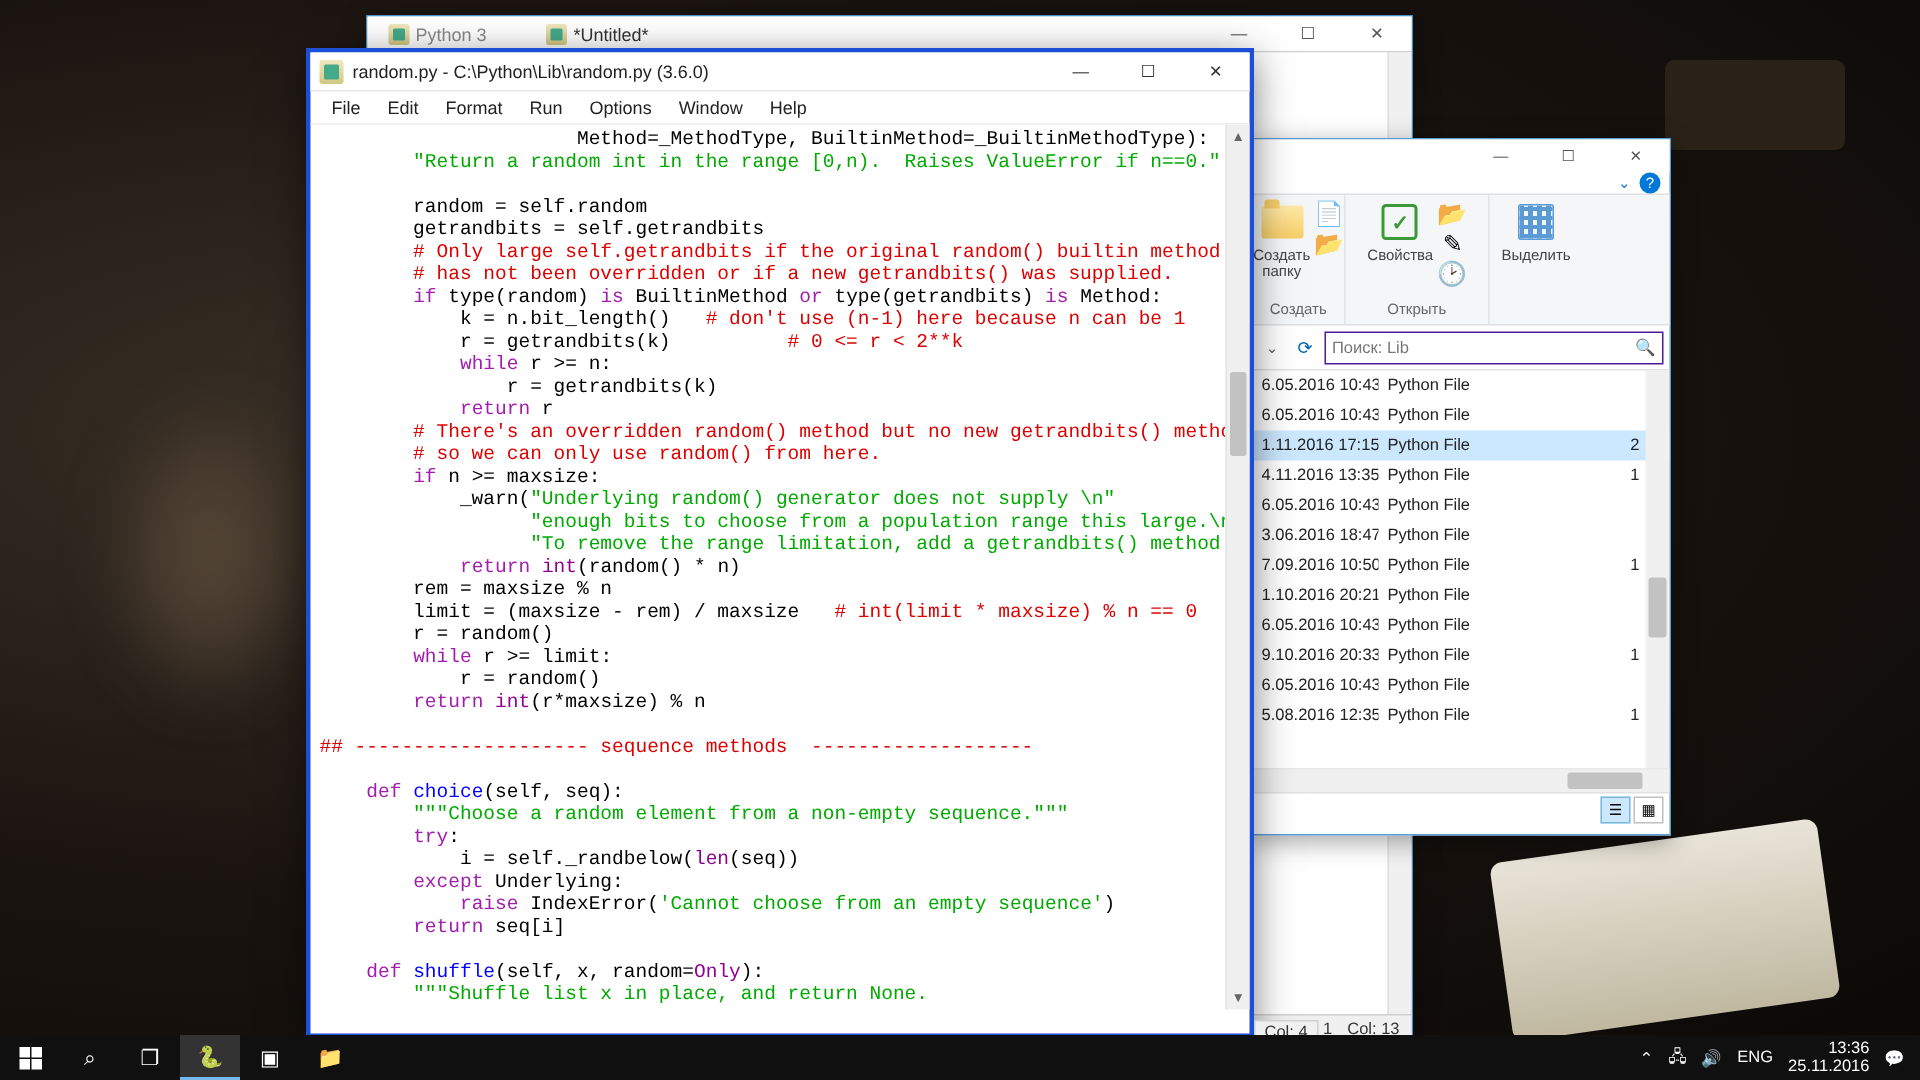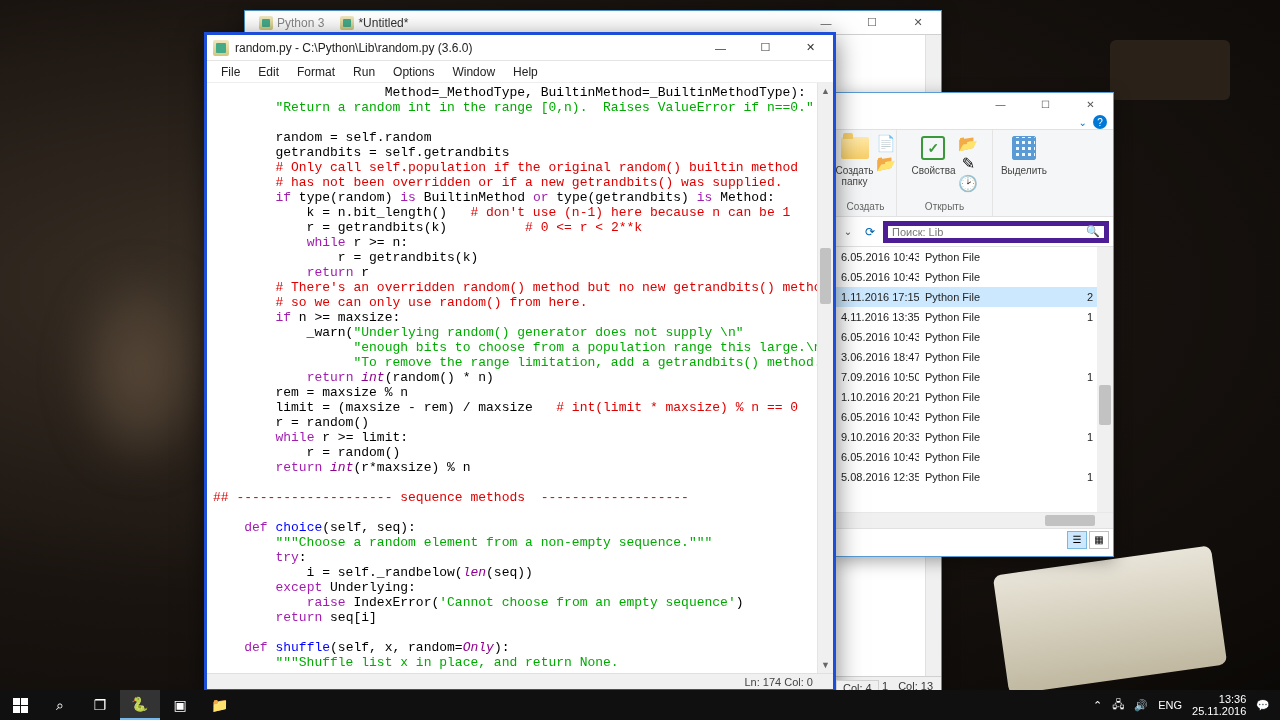--- a/index.html
+++ b/index.html
@@ -8,21 +8,21 @@
 
 .desktop { position: absolute; inset: 0; background: radial-gradient(ellipse at 20% 40%, #3a3026 0%, #1a1410 50%, #0a0806 100%); }
 
 
 .blob1 { position: absolute; left: 80px; top: 280px; width: 120px; height: 180px; background: radial-gradient(#5a4a3a, transparent); border-radius: 50%; filter: blur(20px); }
 .blob2 { position: absolute; right: 60px; top: 560px; width: 220px; height: 120px; background: linear-gradient(#e8e4d8, #c0b8a0); transform: rotate(-8deg); border-radius: 8px; }
 .blob3 { position: absolute; right: 50px; top: 40px; width: 120px; height: 60px; background: #2a2218; border-radius: 6px; }
 
 
 .idle-shell { position: absolute; left: 244px; top: 10px; width: 698px; height: 685px; background: #fff; border: 1px solid #4a90c2; box-shadow: 0 4px 16px rgba(0,0,0,.4); }
-.idle-shell .titlebar { height: 24px; background: #fff; display: flex; align-items: center; padding-left: 6px; border-bottom: 1px solid #d0d0d0; }
+.idle-shell .titlebar { height: 24px; background: #fff; display: flex; align-items: center; padding-left: 6px; border-bottom: 1px solid #d0d0d0; gap: 24px; }
 .idle-shell .tab { display: flex; align-items: center; gap: 4px; padding: 2px 8px; font-size: 12px; color: #333; }
 .idle-shell .tab.inactive { color: #888; }
 .idle-shell .tabicon { width: 14px; height: 14px; background: linear-gradient(#f0e8c0, #d0c880); border-radius: 2px; position: relative; }
 .idle-shell .tabicon::after { content:""; position:absolute; inset:3px; background:#4a8; border-radius:1px; }
 .idle-shell .win-controls { margin-left: auto; display: flex; }
 .idle-shell .win-btn { width: 46px; height: 24px; display: flex; align-items: center; justify-content: center; font-size: 11px; color: #555; }
 .idle-shell .body { position:absolute; left:0; right:16px; top:24px; bottom:18px; background:#fff; }
 .idle-shell .status { position:absolute; left:0; right:0; bottom:0; height:18px; background:#f0f0f0; border-top:1px solid #d0d0d0; font-size:11px; color:#333; display:flex; align-items:center; justify-content:flex-end; padding-right:8px; gap:10px; }
 .idle-shell .vscroll { position:absolute; right:0; top:24px; bottom:18px; width:16px; background:#f0f0f0; border-left:1px solid #e0e0e0; }
 
@@ -37,21 +37,21 @@
 .explorer .rgroup { display:flex; flex-direction:column; align-items:center; padding:2px 4px; border-right:1px solid #e4e4e4; }
 .explorer .ricons { display:flex; gap:4px; flex:1; align-items:flex-start; }
 .explorer .ricon-col { display:flex; flex-direction:column; align-items:center; gap:1px; }
 .explorer .ricon-lg { width:32px; height:32px; display:flex; align-items:center; justify-content:center; }
 .explorer .ricon-sm { width:18px; height:18px; display:flex; align-items:center; justify-content:center; }
 .explorer .rlabel { font-size:10px; color:#444; text-align:center; line-height:1.1; }
 .explorer .rsub { font-size:10px; color:#666; padding:2px 0; }
 .explorer .navbar { height:30px; display:flex; align-items:center; padding:0 4px; gap:4px; border-bottom:1px solid #e1e1e1; }
 .explorer .nav-chev { width:18px; height:22px; display:flex; align-items:center; justify-content:center; color:#555; font-size:10px; }
 .explorer .refresh { width:18px; height:22px; display:flex; align-items:center; justify-content:center; color:#0066b3; font-size:12px; }
-.explorer .searchbox { flex:1; height:22px; border:5px solid #4c1d95; display:flex; align-items:center; padding:0 4px; font-size:11px; color:#777; position:relative; }
+.explorer .searchbox { flex:1; height:22px; border:1px solid #4c1d95; display:flex; align-items:center; padding:0 4px; font-size:11px; color:#777; position:relative; }
 .explorer .searchbox .sicon { position:absolute; right:4px; color:#555; font-size:11px; }
 .explorer .headers { height:22px; display:flex; border-bottom:1px solid #e8e8e8; font-size:11px; color:#333; }
 .explorer .hcol { padding:3px 6px; border-right:1px solid #e8e8e8; overflow:hidden; white-space:nowrap; }
 .explorer .files { position:relative; height: calc(100% - 22px - 14px - 88px - 30px - 22px - 22px); overflow:hidden; }
 .explorer .frow { height:20px; display:flex; align-items:center; font-size:11px; color:#222; }
 .explorer .frow.sel { background:#cce8ff; }
 .explorer .fcol { padding:0 6px; overflow:hidden; white-space:nowrap; }
 .explorer .vscroll { position:absolute; right:0; top:0; bottom:0; width:16px; background:#f0f0f0; }
 .explorer .vthumb { position:absolute; left:2px; right:2px; top:52%; height:40px; background:#c2c2c2; border-radius:2px; }
 .explorer .hscroll { height:16px; background:#f0f0f0; position:relative; border-top:1px solid #e8e8e8; }
@@ -81,21 +81,21 @@
 .editor .vscroll { position:absolute; right:0; top:48px; bottom:16px; width:16px; background:#f0f0f0; border-left:1px solid #e4e4e4; }
 .editor .vscroll .thumb { position:absolute; left:2px; right:2px; top:28%; height:56px; background:#c2c2c2; border-radius:2px; }
 .editor .vscroll .arr { position:absolute; left:0; right:0; height:16px; display:flex; align-items:center; justify-content:center; font-size:9px; color:#666; }
 .editor .status { position:absolute; left:0; right:0; bottom:0; height:16px; background:#f0f0f0; border-top:1px solid #e0e0e0; font-size:11px; color:#444; display:flex; align-items:center; justify-content:flex-end; padding-right:20px; }
 
 
 .kw { color:#a21caf; }
 .str { color:#00aa00; }
 .cmt { color:#dd0000; }
 .fn { color:#0000ff; }
-.bi { color:#900090;font-style:italic; }
+.bi { color:#900090; }
 
 
 .taskbar { position:absolute; left:0; right:0; bottom:0; height:30px; background:#101010; display:flex; align-items:center; }
 .taskbar .tbtn { width:40px; height:30px; display:flex; align-items:center; justify-content:center; color:#fff; font-size:14px; }
 .taskbar .tbtn.active { background:#333; border-bottom:2px solid #76b9ed; }
 .taskbar .spacer { flex:1; }
 .taskbar .tray { display:flex; align-items:center; gap:10px; padding:0 10px; color:#fff; font-size:11px; }
 .taskbar .clock { text-align:right; line-height:1.1; }
 .win-logo { display:grid; grid-template:repeat(2,7px)/repeat(2,7px); gap:1px; }
 .win-logo span { background:#fff; }
@@ -287,21 +287,21 @@
     <div class="menuitem">Run</div>
     <div class="menuitem">Options</div>
     <div class="menuitem">Window</div>
     <div class="menuitem">Help</div>
   </div>
   <div class="code"><span>                      Method=_MethodType, BuiltinMethod=_BuiltinMethodType):</span>
 <span class="str">        "Return a random int in the range [0,n).  Raises ValueError if n==0."</span>
 <span></span>
 <span>        random = self.random</span>
 <span>        getrandbits = self.getrandbits</span>
-<span class="cmt">        # Only call self.population if the original random() builtin method</span>
+<span class="cmt">        # Only large self.getrandbits if the original random() builtin method</span>
 <span class="cmt">        # has not been overridden or if a new getrandbits() was supplied.</span>
 <span>        </span><span class="kw">if</span><span> type(random) </span><span class="kw">is</span><span> BuiltinMethod </span><span class="kw">or</span><span> type(getrandbits) </span><span class="kw">is</span><span> Method:</span>
 <span>            k = n.bit_length()   </span><span class="cmt"># don't use (n-1) here because n can be 1</span>
 <span>            r = getrandbits(k)          </span><span class="cmt"># 0 &lt;= r &lt; 2**k</span>
 <span>            </span><span class="kw">while</span><span> r &gt;= n:</span>
 <span>                r = getrandbits(k)</span>
 <span>            </span><span class="kw">return</span><span> r</span>
 <span class="cmt">        # There's an overridden random() method but no new getrandbits() method,</span>
 <span class="cmt">        # so we can only use random() from here.</span>
 <span>        </span><span class="kw">if</span><span> n &gt;= maxsize:</span>
@@ -326,23 +326,20 @@
 <span>            </span><span class="kw">raise</span><span> IndexError(</span><span class="str">'Cannot choose from an empty sequence'</span><span>)</span>
 <span>        </span><span class="kw">return</span><span> seq[i]</span>
 <span></span>
 <span>    </span><span class="kw">def</span><span> </span><span class="fn">shuffle</span><span>(self, x, random=</span><span class="bi">Only</span><span>):</span>
 <span class="str">        """Shuffle list x in place, and return None.</span></div>
   <div class="vscroll">
     <div class="arr" style="top:0">▲</div>
     <div class="thumb"></div>
     <div class="arr" style="bottom:0">▼</div>
   </div>
-  <div class="status">
-    <span>Ln: 174   Col: 0</span>
-  </div>
 </div>
 
 <div style="position:absolute;left:836px;top:680px;height:16px;background:#f0f0f0;border:1px solid #d0d0d0;font-size:11px;color:#333;display:flex;align-items:center;padding:0 6px">
   <span>Col: 4</span>
 </div>
 
 <div class="taskbar">
   <div class="tbtn">
       <div class="win-logo">
         <span></span>

